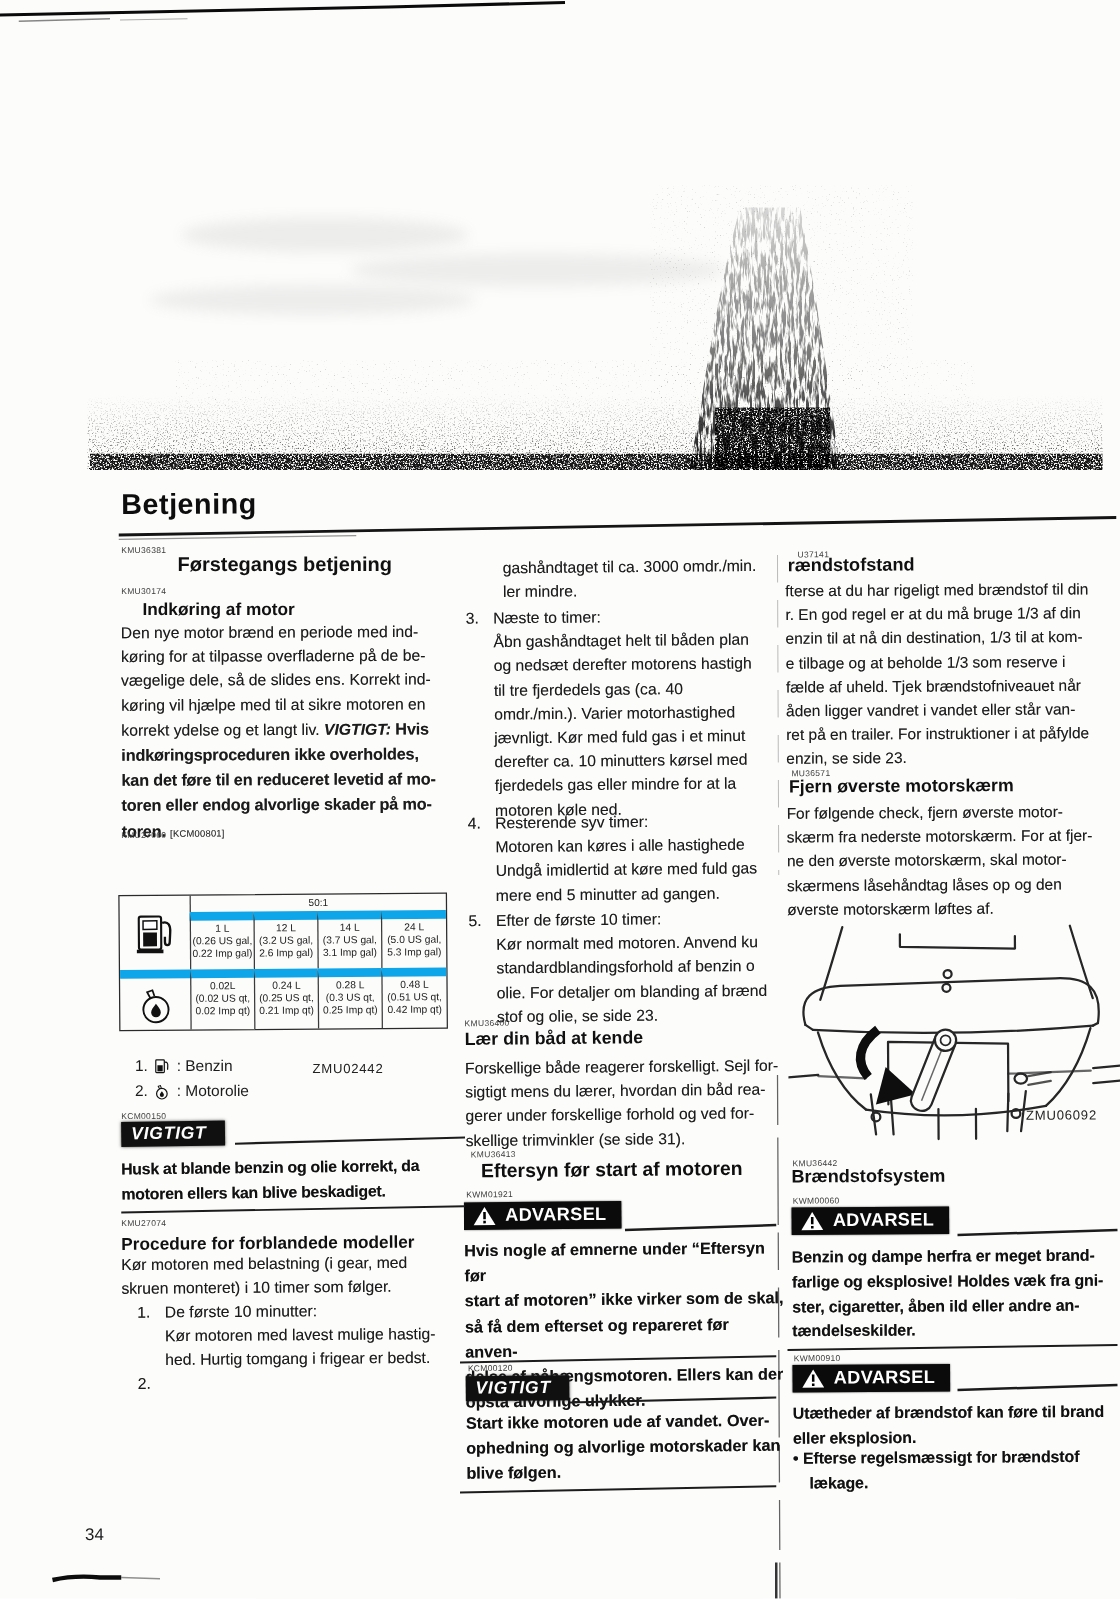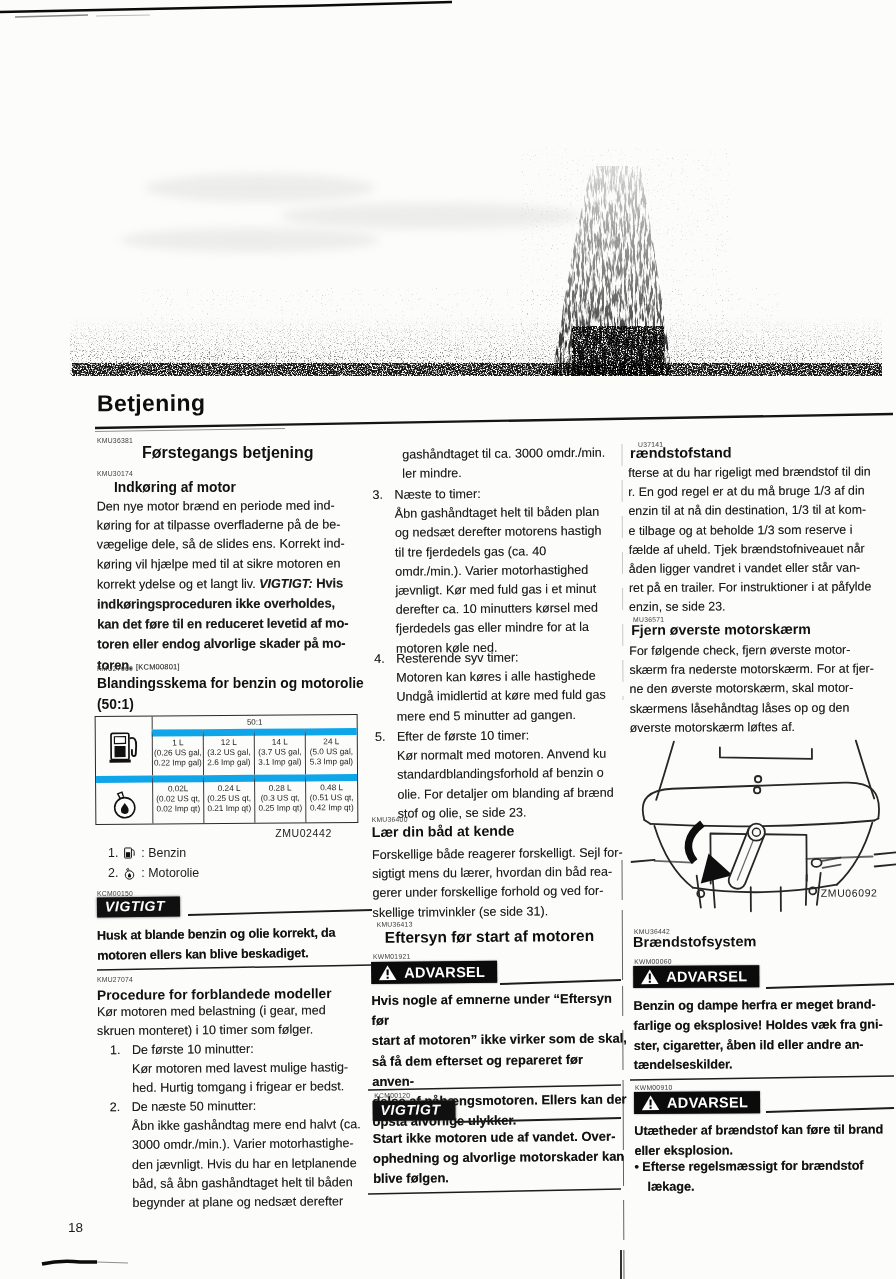--- a/index.html
+++ b/index.html
@@ -110,22 +110,20 @@
 køring for at tilpasse overfladerne på de be-
 vægelige dele, så de slides ens. Korrekt ind-
 køring vil hjælpe med til at sikre motoren en
 korrekt ydelse og et langt liv. </span><span class="bvi">VIGTIGT:</span><span class="bb"> Hvis
 indkøringsproceduren ikke overholdes,
 kan det føre til en reduceret levetid af mo-
 toren eller endog alvorlige skader på mo-
 toren. </span><span class="ref">[KCM00801]</span></div>
 
   <div class="abs code" style="left:97px;top:665px">KMU27060</div>
-  <div class="abs h2 pre" style="left:97px;top:673px;width:278px">Blandingsskema for benzin og motorolie
-(50:1)</div>
 
   <div class="abs mix-table" style="left:95px;top:715px">
     <div class="cell mt-icon" style="grid-area:1/1/3/2">
       <svg width="34" height="36" viewBox="0 0 40 40">
         <rect x="5" y="3" width="21" height="31" rx="2" fill="none" stroke="#111" stroke-width="2"></rect>
         <rect x="9" y="7" width="13" height="8" fill="#fff" stroke="#111" stroke-width="1.4"></rect>
         <rect x="9" y="18" width="13" height="13" fill="#111"></rect>
         <path d="M27 9 C33 7 35 12 34.5 18 L34 27 C34 31 29.5 31 29.5 27 L29.5 22" fill="none" stroke="#111" stroke-width="2.2"></path>
         <rect x="3" y="34" width="25" height="3.5" fill="#111"></rect>
       </svg>
@@ -157,21 +155,21 @@
 (0.25 US qt,
 0.21 Imp qt)</div>
     <div class="cell bl bt" style="grid-area:3/4/4/5">0.28 L
 (0.3 US qt,
 0.25 Imp qt)</div>
     <div class="cell bl bt" style="grid-area:3/5/4/6">0.48 L
 (0.51 US qt,
 0.42 Imp qt)</div>
   </div>
 
-  <div class="abs figcode" style="left:250px;top:827px;width:107px;text-align:center">ZMU02442</div>
+  <div class="abs figcode" style="left:250px;top:849px;width:107px;text-align:left">ZMU02442</div>
 
   <div class="abs legend-row" style="left:108px;top:846px">
     <span>1.</span>
     <svg width="13" height="13" viewBox="0 0 40 40">
       <rect x="5" y="3" width="21" height="31" rx="2" fill="none" stroke="#111" stroke-width="3"></rect>
       <rect x="9" y="16" width="13" height="15" fill="#111"></rect>
       <path d="M27 9 C33 7 35 12 34.5 18 L34 27" fill="none" stroke="#111" stroke-width="3"></path>
     </svg>
     <span>: Benzin</span>
   </div>
@@ -196,29 +194,23 @@
 skruen monteret) i 10 timer som følger.</div>
 
   <div class="abs body li tiltB" style="left:108px;top:1040px;width:268px">
     <span class="num">1.</span>
     <span class="pre">De første 10 minutter:
 Kør motoren med lavest mulige hastig-
 hed. Hurtig tomgang i frigear er bedst.</span>
   </div>
   <div class="abs body li tiltB" style="left: 108px;top:1097px;width:268px">
     <span class="num">2.</span>
-    <span class="pre">De næste 50 minutter:
-Åbn ikke gashåndtag mere end halvt (ca.
-3000 omdr./min.). Varier motorhastighe-
-den jævnligt. Hvis du har en letplanende
-båd, så åbn gashåndtaget helt til båden
-begynder at plane og nedsæt derefter</span>
-  </div>
-
-  <div class="abs" style="left:68px;top:1220px;font-size:13.5px">18</div>
+  </div>
+
+  <div class="abs" style="left:68px;top:1220px;font-size:13.5px">34</div>
 
   <div id="mid-col" class="abs col" style="left:366px;top:440px;width:256px;height:839px">
     <div class="abs body pre" style="left:36px;top:6px;width:220px">gashåndtaget til ca. 3000 omdr./min.
 ler mindre.</div>
 
     <div class="abs body li" style="left:4px;top:46px;width:250px">
       <span class="num">3.</span>
       <span class="pre">Næste to timer:
 Åbn gashåndtaget helt til båden plan
 og nedsæt derefter motorens hastigh

